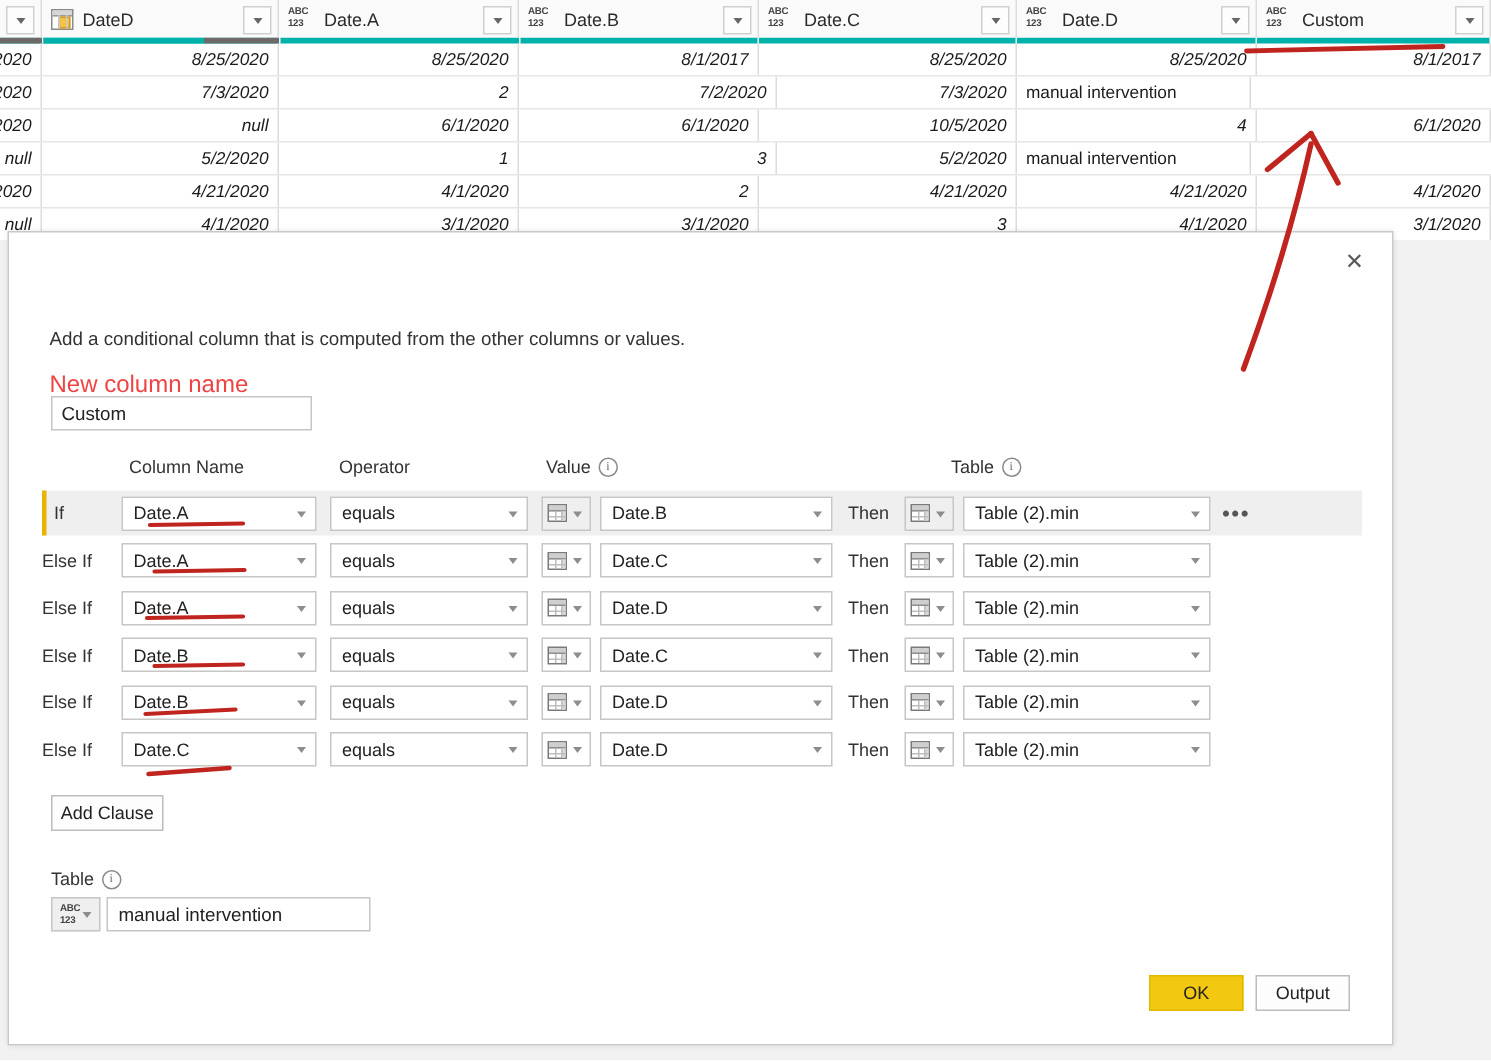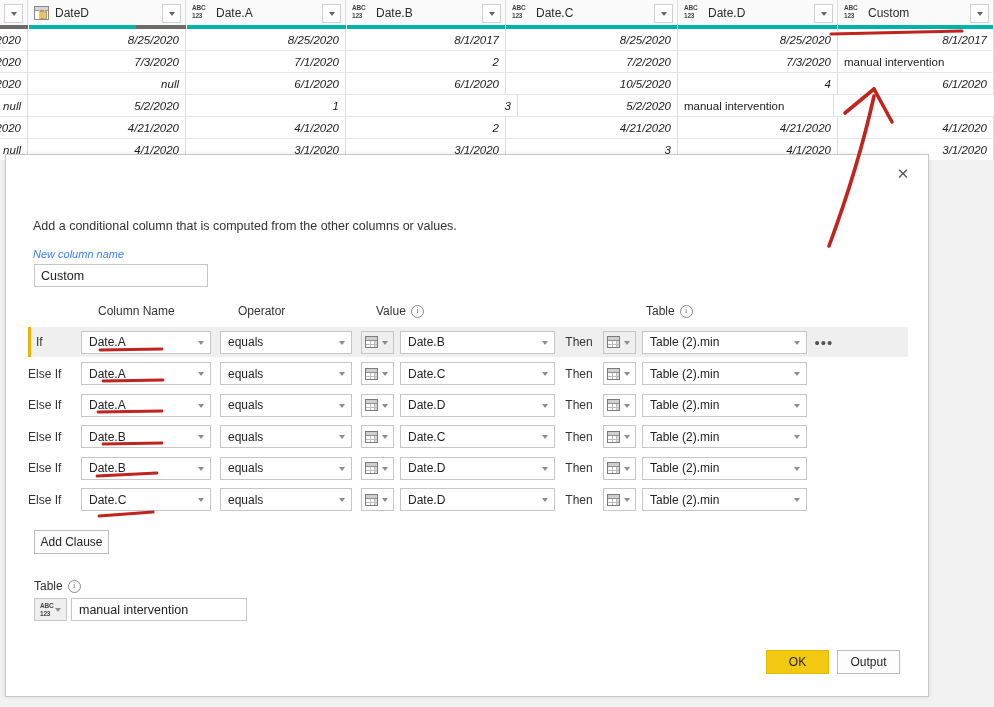--- a/index.html
+++ b/index.html
@@ -44,26 +44,26 @@
 
   
   #dialog { position:absolute; left:5px; top:154px; width:924px; height:543px;
             background:#ffffff; border:1px solid #c8c8c8; box-sizing:border-box;
             box-shadow:0 0 4px rgba(0,0,0,0.10); }
   #closeBtn { position:absolute; right:10px; top:6px; width:30px; height:26px; display:flex;
               align-items:center; justify-content:center; cursor:pointer; color:#5a5a5a; font-size:15px; }
 
   .dlg-title { position:absolute; left:27px; top:22px; font-size:23px; color:#3b3b3b; font-weight:400; letter-spacing:0.1px; }
   .dlg-sub { position:absolute; left:27px; top:64px; font-size:12.5px; color:#333; }
-  .lbl-ncn { position:absolute; left:27px; top:93px; font-size:11px; color:#3b82f6;font-style:italic; }
+  .lbl-ncn { position:absolute; left:27px; top:93px; font-size:16px; color:#ef4444; }
   .inp-ncn { position:absolute; left:28px; top:109px; width:174px; height:23px; box-sizing:border-box;
              border:1px solid #c6c6c6; background:#fff; font-size:12.5px; color:#222; padding:0 6px;
              font-family:"Liberation Sans", sans-serif; }
 
-  .colhdrs { position:absolute; top:149px; left:0; width:100%; height:18px;margin-left:12px; }
+  .colhdrs { position:absolute; top:149px; left:0; width:100%; height:18px; }
   .colhdr { position:absolute; font-size:12px; color:#333; display:flex; align-items:center; gap:5px;}
   .info-i { display:inline-block; width:11px; height:11px; border:1px solid #8b8b8b; border-radius:50%;
             font-size:8px; line-height:10px; text-align:center; color:#6a6a6a; font-family:"Liberation Serif", serif; }
 
   
   .clause { position:absolute; left:22px; width:880px; height:30px; display:flex; align-items:center; }
   .clause.first { background:#efefef; left:22px; width:880px; }
   .clause.first .accent { position:absolute; left:0; top:0; width:3px; height:30px; background:#e8b400; }
   .kw { width:53px; font-size:12px; color:#333; padding-left:8px; box-sizing:border-box; }
   .kw.elseif { padding-left:0px; }
@@ -199,21 +199,20 @@
           <div class="gc r" style="width: 158px;">8/25/2020</div>
           <div class="gc r" style="width: 160px;">8/25/2020</div>
           <div class="gc r" style="width: 160px;">8/1/2017</div>
           <div class="gc r" style="width: 172px;">8/25/2020</div>
           <div class="gc r" style="width: 160px;">8/25/2020</div>
           <div class="gc r" style="width: 156px;">8/1/2017</div>
         </div>
         <div class="grid-row">
           <div class="gc r" style="width: 28px;">2020</div>
           <div class="gc r" style="width: 158px;">7/3/2020</div>
-          <div class="gc r" style="width: 160px;">7/1/2020</div>
           <div class="gc r" style="width: 160px;">2</div>
           <div class="gc r" style="width: 172px;">7/2/2020</div>
           <div class="gc r" style="width: 160px;">7/3/2020</div>
           <div class="gc l" style="width: 156px;">manual intervention</div>
         </div>
         <div class="grid-row">
           <div class="gc r" style="width: 28px;">2020</div>
           <div class="gc r" style="width: 158px;">null</div>
           <div class="gc r" style="width: 160px;">6/1/2020</div>
           <div class="gc r" style="width: 160px;">6/1/2020</div>

